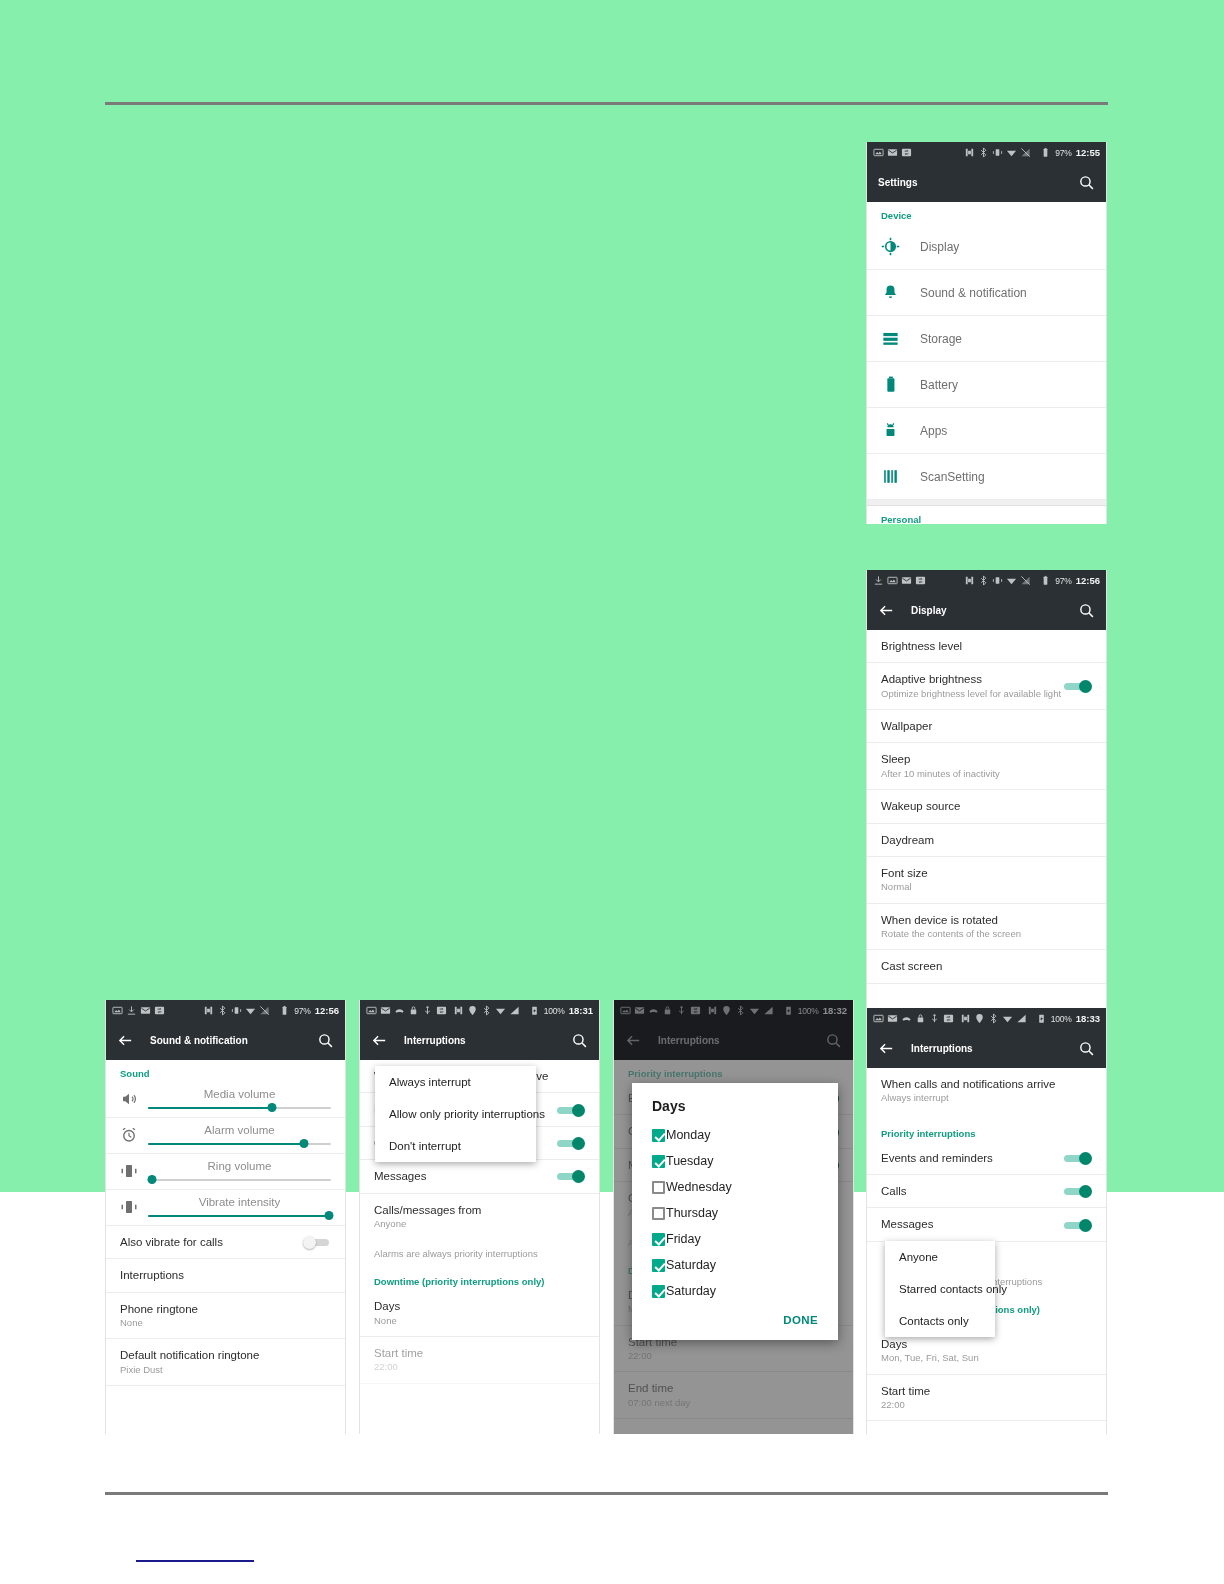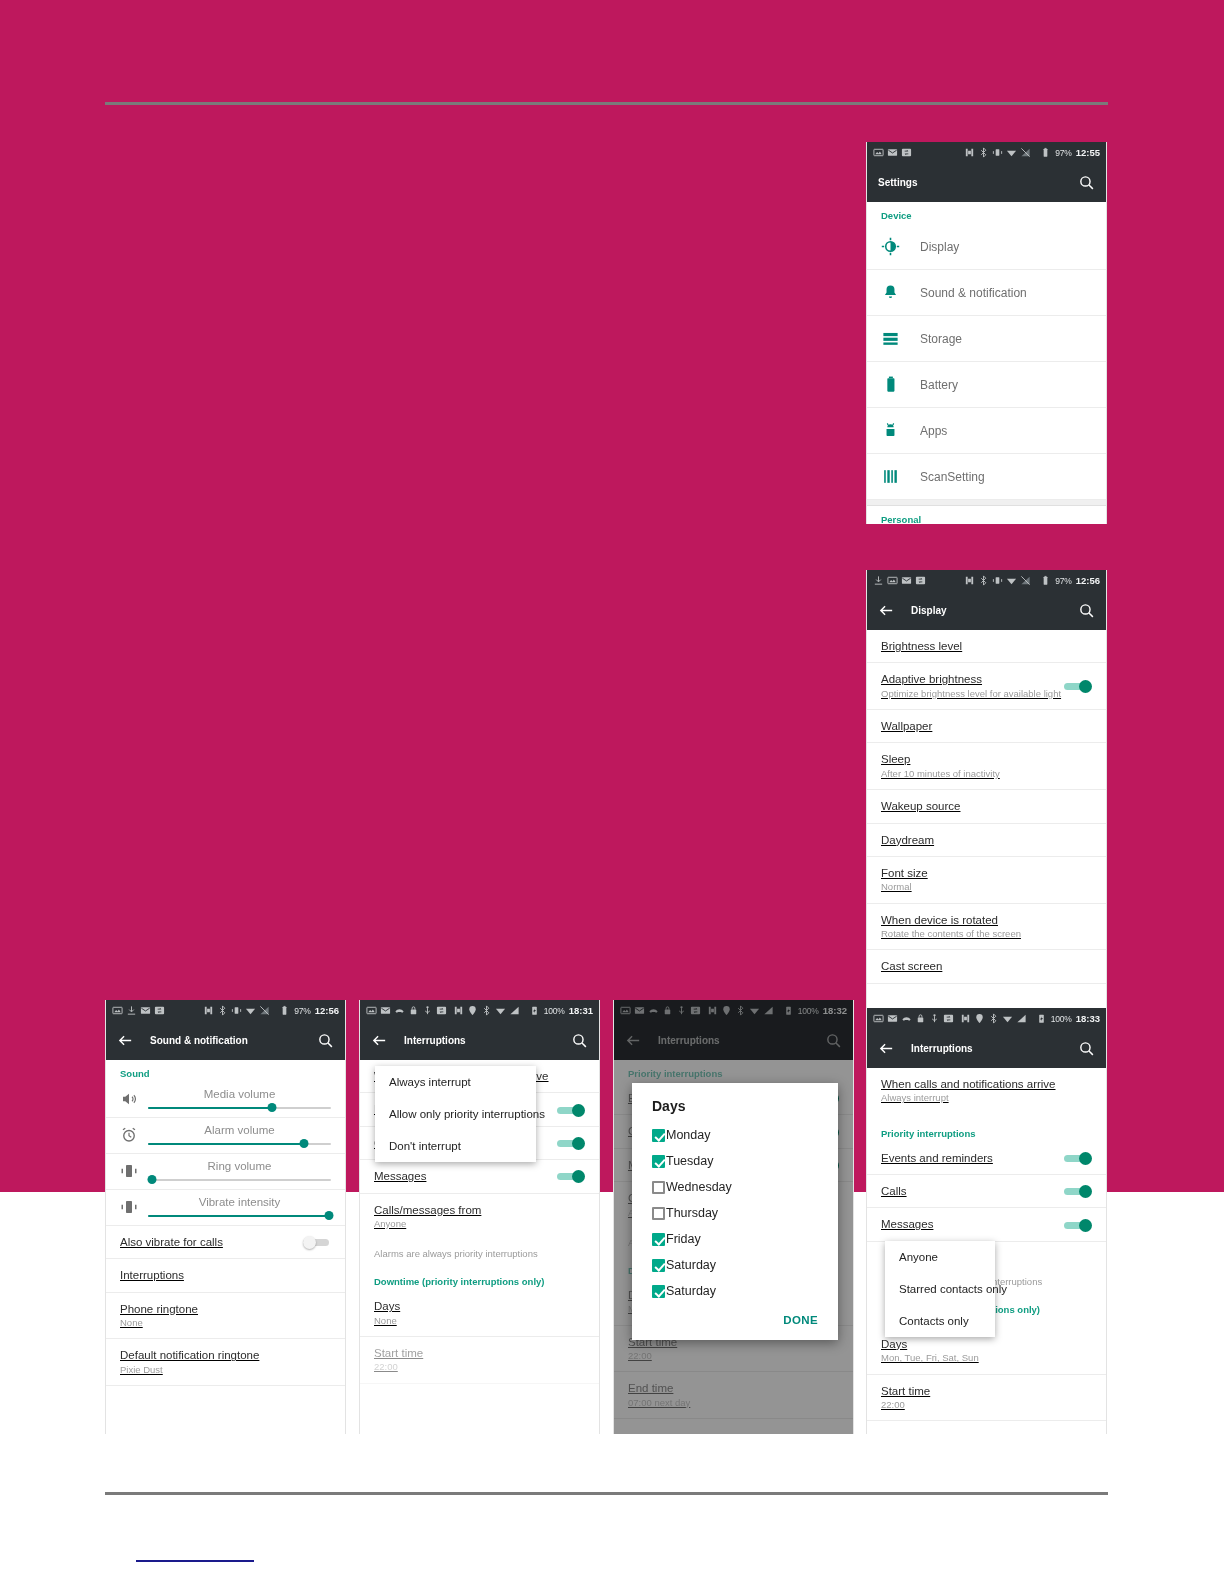--- a/index.html
+++ b/index.html
@@ -2,21 +2,21 @@
 <html><head>
 <meta charset="utf-8">
 <style>
   * { box-sizing: border-box; margin: 0; padding: 0; }
   html, body {
     width: 1224px; height: 1584px;
     background: #ffffff;
     font-family: "Liberation Sans", sans-serif;
     overflow: hidden;
   }
-  .page { position: relative; width: 1224px; height: 1192px; background: #be185d; }
+  .page { position: relative; width: 1224px; height: 1192px; background: #86efac; }
 
   .rule { position: absolute; left: 105px; width: 1003px; height: 3px; background: #7a7a7a; }
   .rule.top { top: 102px; }
   .rule.bottom { top: 1492px; }
   .footer-link { position: absolute; left: 136px; top: 1560px; width: 118px; height: 2px; background: #1a1a8c; }
 
   
   .phone {
     position: absolute;
     background: #ffffff;
@@ -46,21 +46,21 @@
   .appbar.with-back .ab-title { margin-left: 2px; }
   .ab-ico { width: 17px; height: 17px; display: block; flex: 0 0 auto; }
   .ab-ico svg { width: 100%; height: 100%; display: block; }
 
   .content { background: #fff; position: relative; height: calc(100% - 60px); overflow: hidden; }
 
   .row {
     padding: 9px 14px; border-bottom: 1px solid #ececec;
     display: flex; align-items: center; position: relative;
   }
-  .row .rtext { flex: 1; min-width: 0; text-decoration: underline; }
+  .row .rtext { flex: 1; min-width: 0; }
   .row .title { font-size: 11.5px; color: #2c2c2c; line-height: 1.25; }
   .row .sub   { font-size: 9.5px; color: #9b9b9b; line-height: 1.3; margin-top: 1px; }
   .section-head { padding: 8px 14px 3px; font-size: 9.5px; font-weight: 700; color: #0f9d82; }
   .plain-note { padding: 9px 14px; font-size: 9.5px; color: #9b9b9b; }
 
   
   .toggle { width: 28px; height: 12px; position: relative; flex: 0 0 auto; }
   .toggle .track { position: absolute; left: 0; top: 3px; width: 26px; height: 7px; border-radius: 4px; background: #8fd6c8; }
   .toggle .knob  { position: absolute; right: 0; top: 0; width: 13px; height: 13px; border-radius: 50%; background: #00876b; }
   .toggle.off .track { background: #d5d5d5; }

